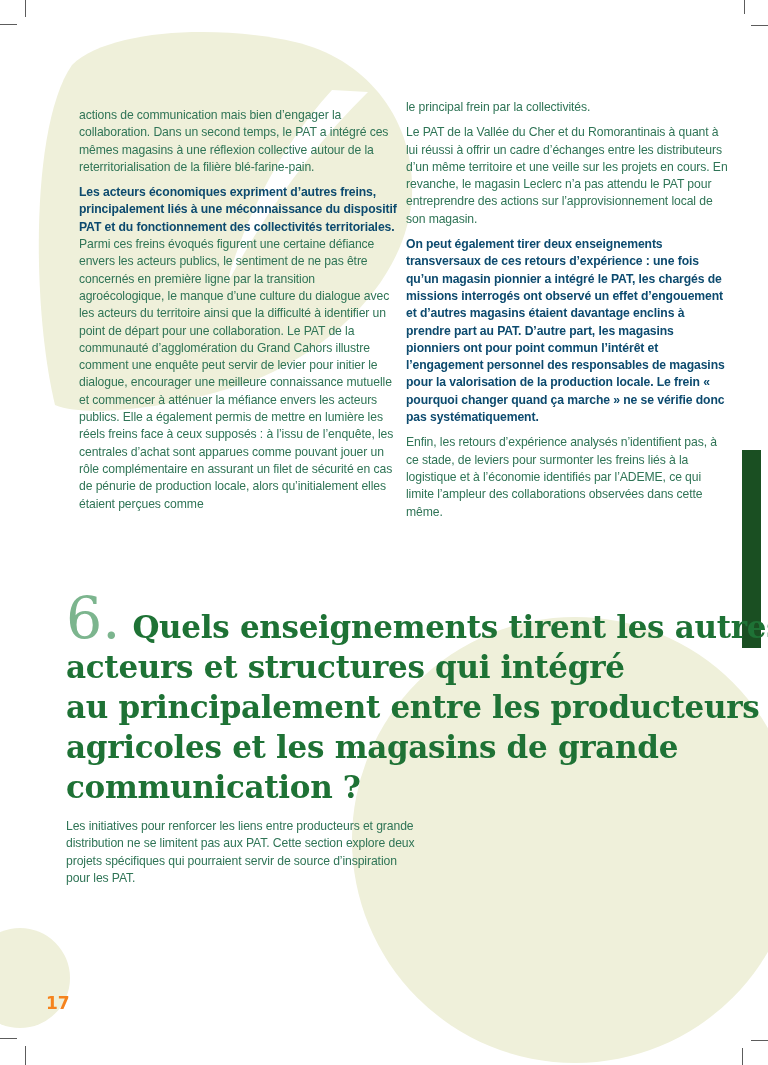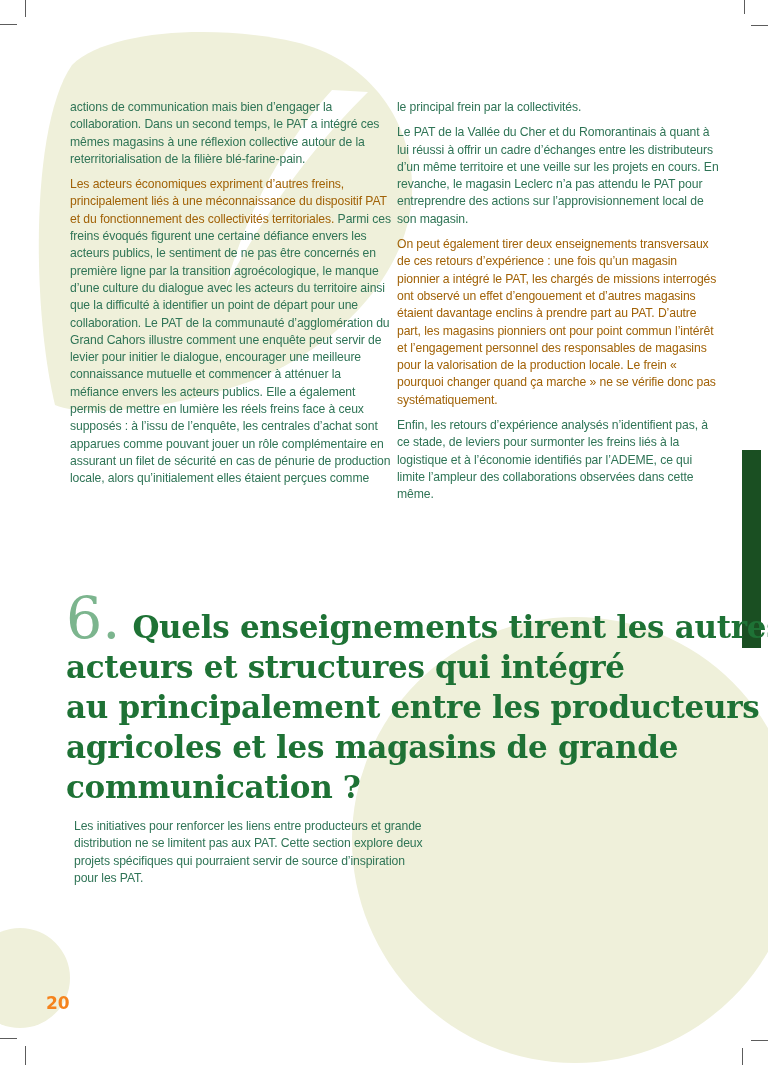--- a/index.html
+++ b/index.html
@@ -36,36 +36,37 @@
   .cm-tr-v { left: 744px; top: 0;       width: 1px;  height: 14px; }
   .cm-tr-h { left: 751px; top: 25px;    width: 17px; height: 1px;  }
   .cm-bl-h { left: 0;     top: 1038px;  width: 17px; height: 1px;  }
   .cm-bl-v { left: 25px;  top: 1046px;  width: 1px;  height: 19px; }
   .cm-br-h { left: 751px; top: 1040px;  width: 17px; height: 1px;  }
   .cm-br-v { left: 742px; top: 1048px;  width: 1px;  height: 17px; }
 
   
   .columns {
     position: absolute;
-    left: 70px; top: 99px;
+    left: 79px; top: 99px;
     width: 656px;
     display: flex;
     gap: 5px;
+    align-items: center;
   }
   .col { width: 322px; }
   .body-text, .intro-text {
     font-size: 12.2px;
     line-height: 17.3px;
     color: #2f7456;
     letter-spacing: -0.1px;
   }
   .body-text p, .intro-text p { margin-bottom: 8px; }
   .body-text strong, p.bold-para {
-    font-weight: normal;
-    color: #a16207;
+    font-weight: bold;
+    color: #0c4a6e;
   }
 
   
   .section-heading {
     position: absolute;
     left: 66px; top: 598px;
     width: 690px;
     font-family: "DejaVu Serif", serif;
     font-weight: bold;
     font-size: 31px;
@@ -79,21 +80,21 @@
     font-family: "DejaVu Serif", serif;
     font-weight: 400;
     font-size: 57px;
     line-height: 40px;
     letter-spacing: 0;
     color: #7cb58e;
   }
 
   .intro-text {
     position: absolute;
-    left: 74px; top: 818px;
+    left: 66px; top: 818px;
     width: 356px;
   }
 
   .page-number {
     position: absolute;
     left: 46px; top: 993px;
     font-family: "DejaVu Sans", sans-serif;
     font-weight: bold;
     font-size: 17px;
     color: #f5831d;
@@ -150,15 +151,15 @@
     <div class="h-line">acteurs et structures qui intégré</div>
     <div class="h-line">au principalement entre les producteurs</div>
     <div class="h-line">agricoles et les magasins de grande</div>
     <div class="h-line">communication ?</div>
   </h1>
 
   <div class="intro-text">
     <p>Les initiatives pour renforcer les liens entre producteurs et grande distribution ne se limitent pas aux PAT. Cette section explore deux projets spécifiques qui pourraient servir de source d’inspiration pour les PAT.</p>
   </div>
 
-  <div class="page-number">20</div>
+  <div class="page-number">17</div>
 
 </div>
 
 </body></html>

